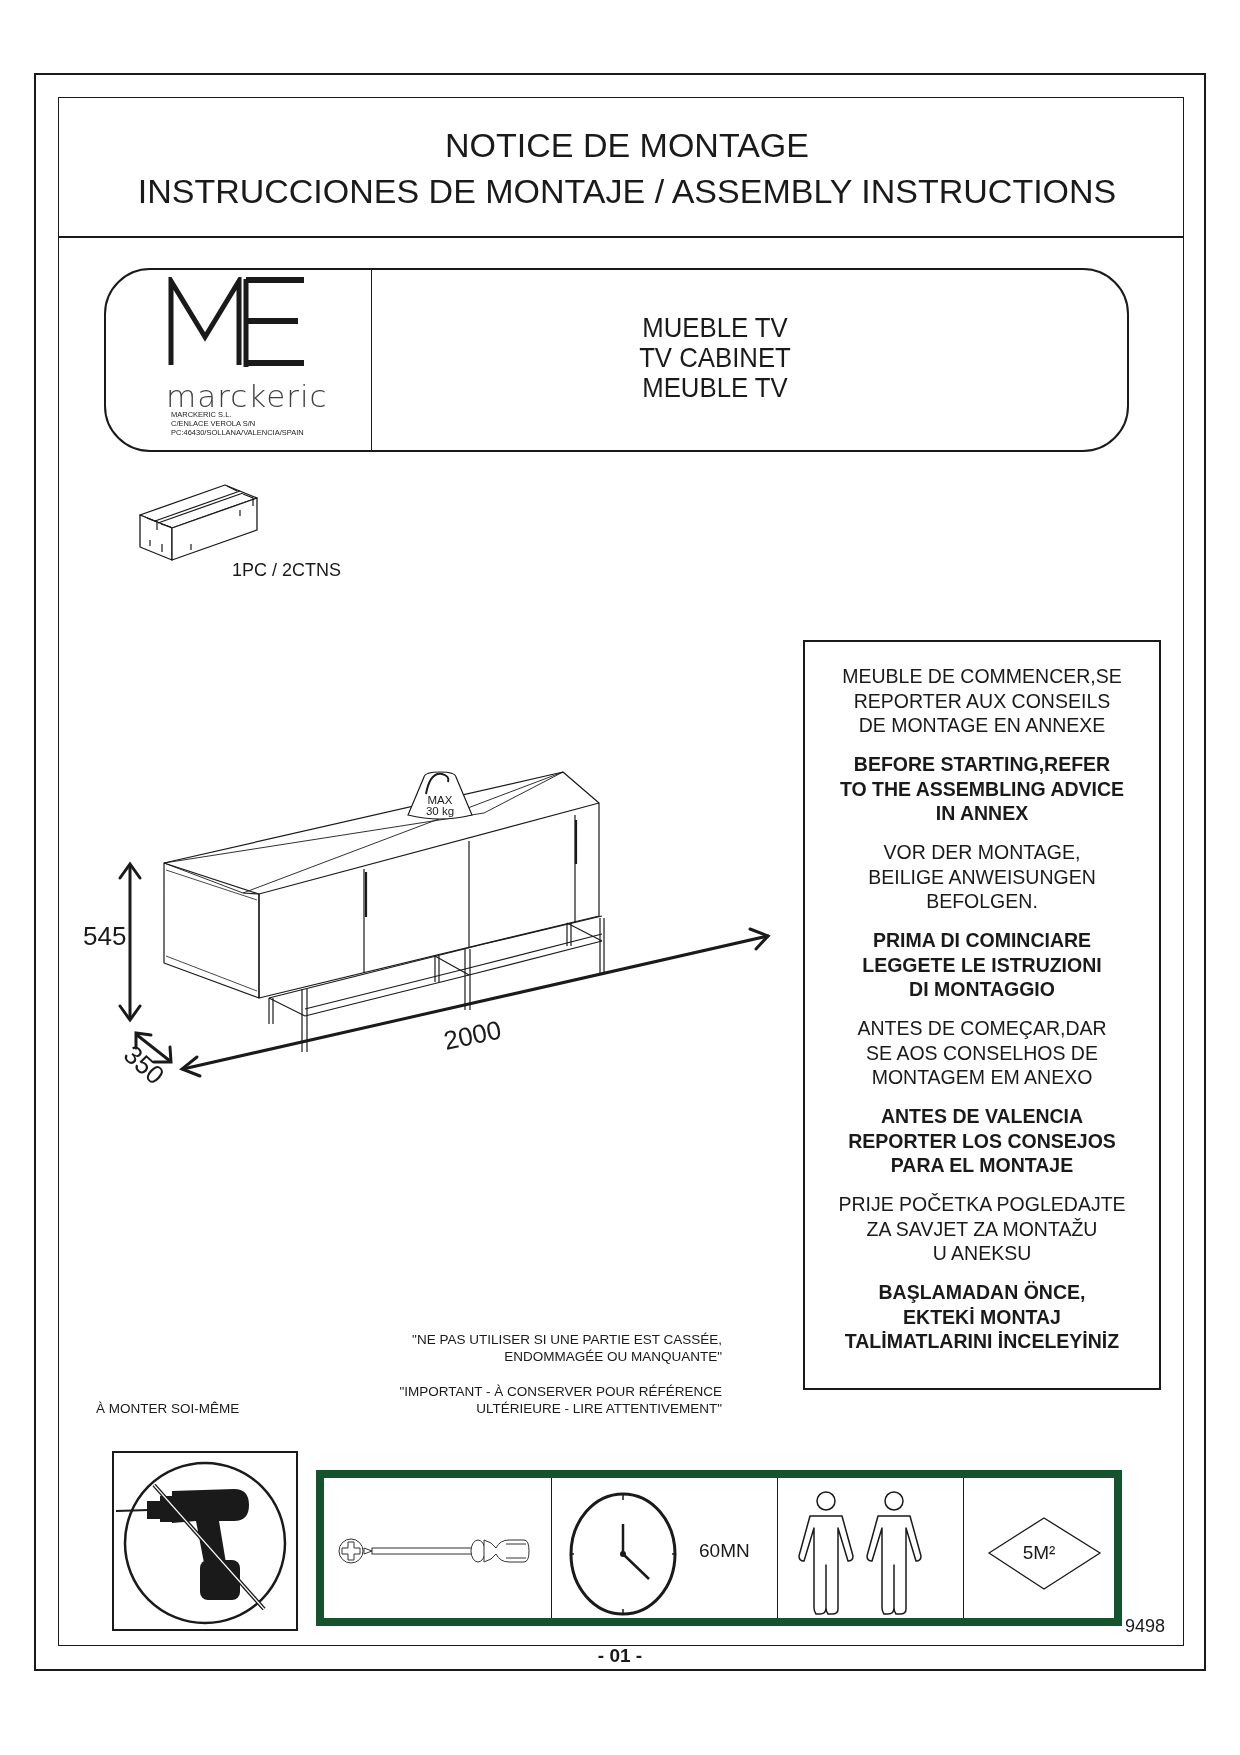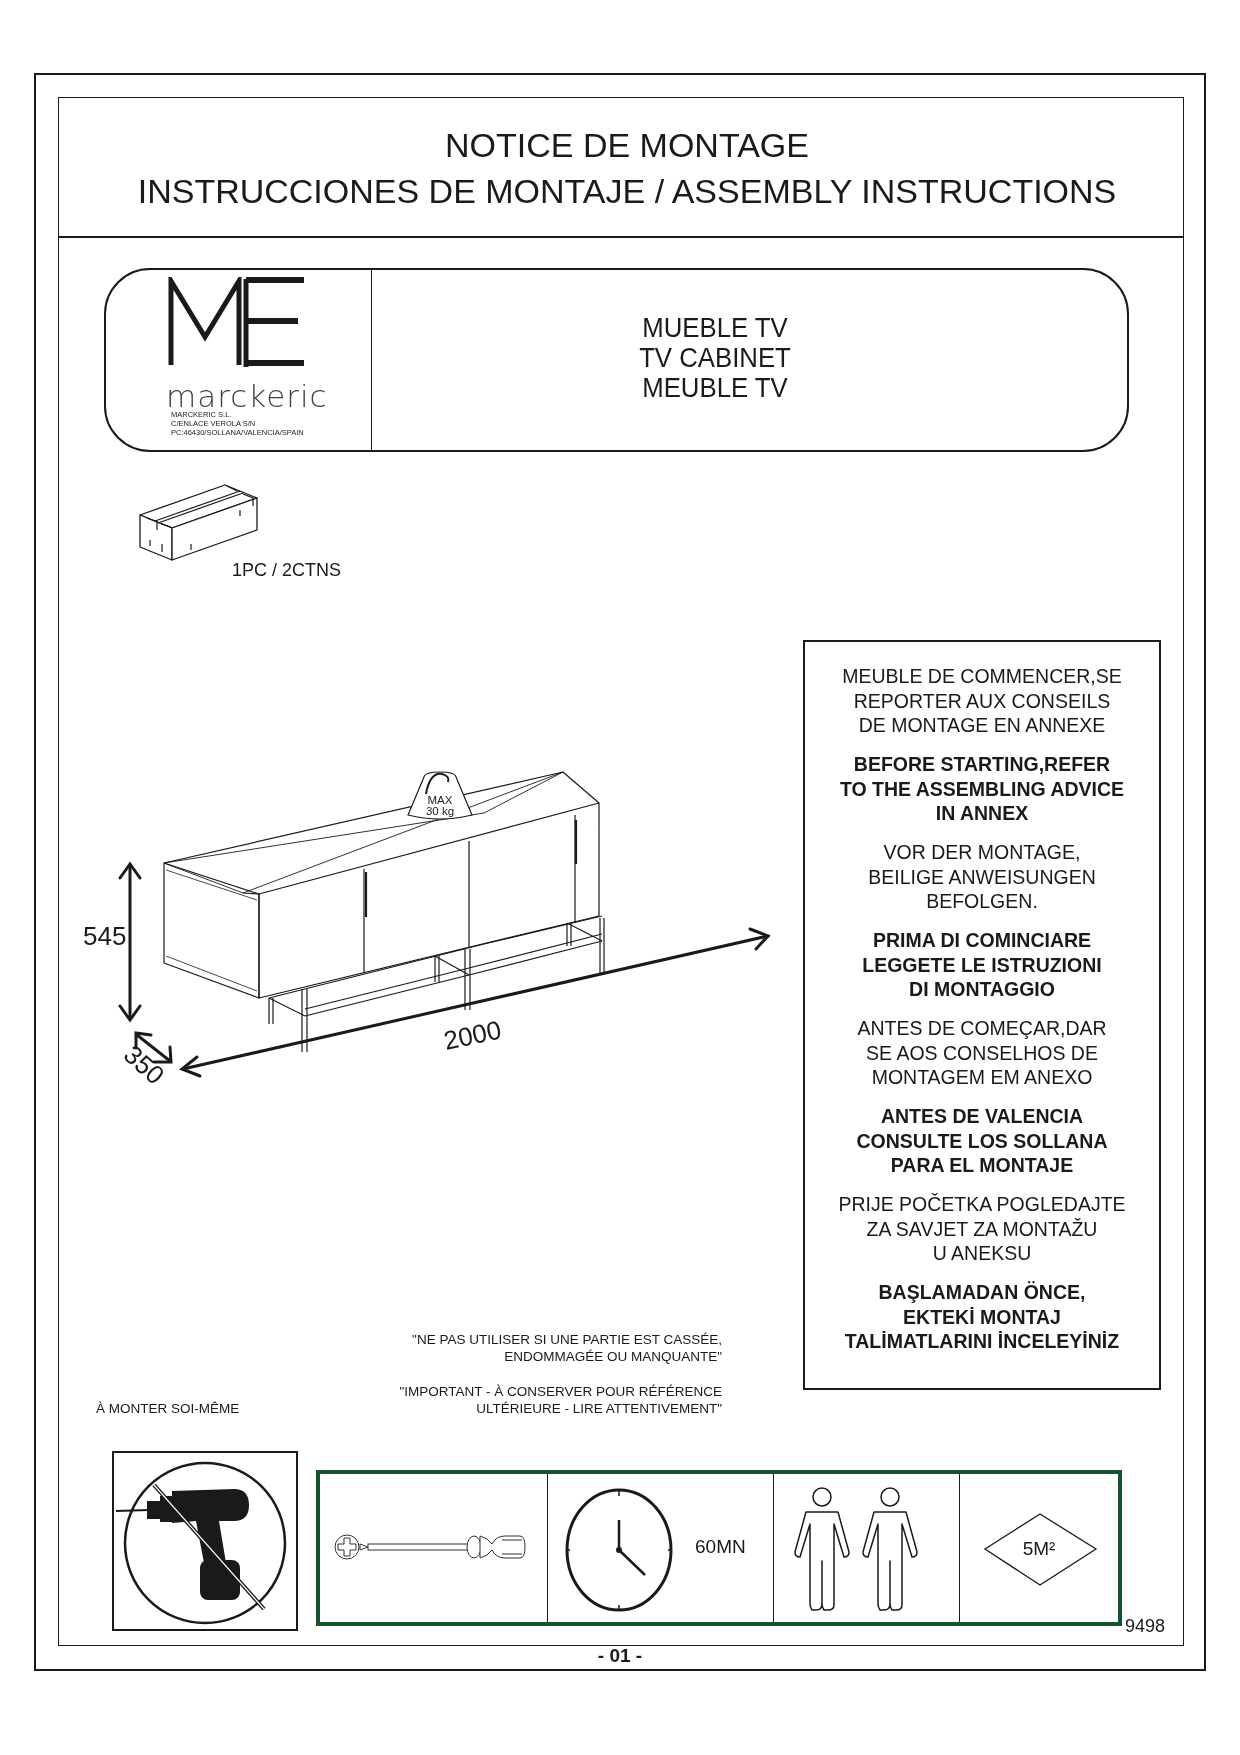--- a/index.html
+++ b/index.html
@@ -25,21 +25,21 @@
   .furniture-svg { left: 80px; top: 760px; }
 
   .advice-box { left: 803px; top: 640px; width: 358px; height: 750px; border: 2px solid #1a1a1a; box-sizing: border-box; }
   .advice-block { position: absolute; left: 0; width: 100%; text-align: center; font-size: 19.5px; line-height: 24.5px; }
   .advice-block.bold { font-weight: bold; }
 
   .warn-text { left: 360px; width: 362px; text-align: right; font-size: 13.5px; line-height: 17px; }
   .self-assembly { left: 96px; top: 1401px; font-size: 13.5px; }
 
   .nodrill-box { left: 112px; top: 1451px; width: 186px; height: 180px; border: 2px solid #1a1a1a; box-sizing: border-box; }
-  .tools-box { left: 316px; top: 1470px; width: 806px; height: 156px; border: 4px solid #14532d; box-sizing: border-box; display: flex; }
+  .tools-box { left: 316px; top: 1470px; width: 806px; height: 156px; border: 8px solid #14532d; box-sizing: border-box; display: flex; }
   .tool-cell { position: relative; height: 100%; box-sizing: border-box; border-right: 1.5px solid #1a1a1a; }
   .tool-cell:last-child { border-right: none; }
   .time-label { position: absolute; left: 147px; top: 62px; font-size: 19px; }
   .area-label { position: absolute; left: 0; width: 100%; top: 64px; text-align: center; font-size: 19px; }
 
   .doc-code { left: 1125px; top: 1616px; font-size: 18px; }
   .page-num { left: 560px; top: 1645px; width: 120px; text-align: center; font-size: 19px; font-weight: bold; }
 </style>
 </head>
 <body>
@@ -188,21 +188,21 @@
     <div>LEGGETE LE ISTRUZIONI</div>
     <div>DI MONTAGGIO</div>
   </div>
   <div class="advice-block" style="top:374px">
     <div>ANTES DE COMEÇAR,DAR</div>
     <div>SE AOS CONSELHOS DE</div>
     <div>MONTAGEM EM ANEXO</div>
   </div>
   <div class="advice-block bold" style="top:462px">
     <div>ANTES DE VALENCIA</div>
-    <div>CONSULTE LOS SOLLANA</div>
+    <div>REPORTER LOS CONSEJOS</div>
     <div>PARA EL MONTAJE</div>
   </div>
   <div class="advice-block" style="top:550px">
     <div>PRIJE POČETKA POGLEDAJTE</div>
     <div>ZA SAVJET ZA MONTAŽU</div>
     <div>U ANEKSU</div>
   </div>
   <div class="advice-block bold" style="top:638px">
     <div>BAŞLAMADAN ÖNCE,</div>
     <div>EKTEKİ MONTAJ</div>

